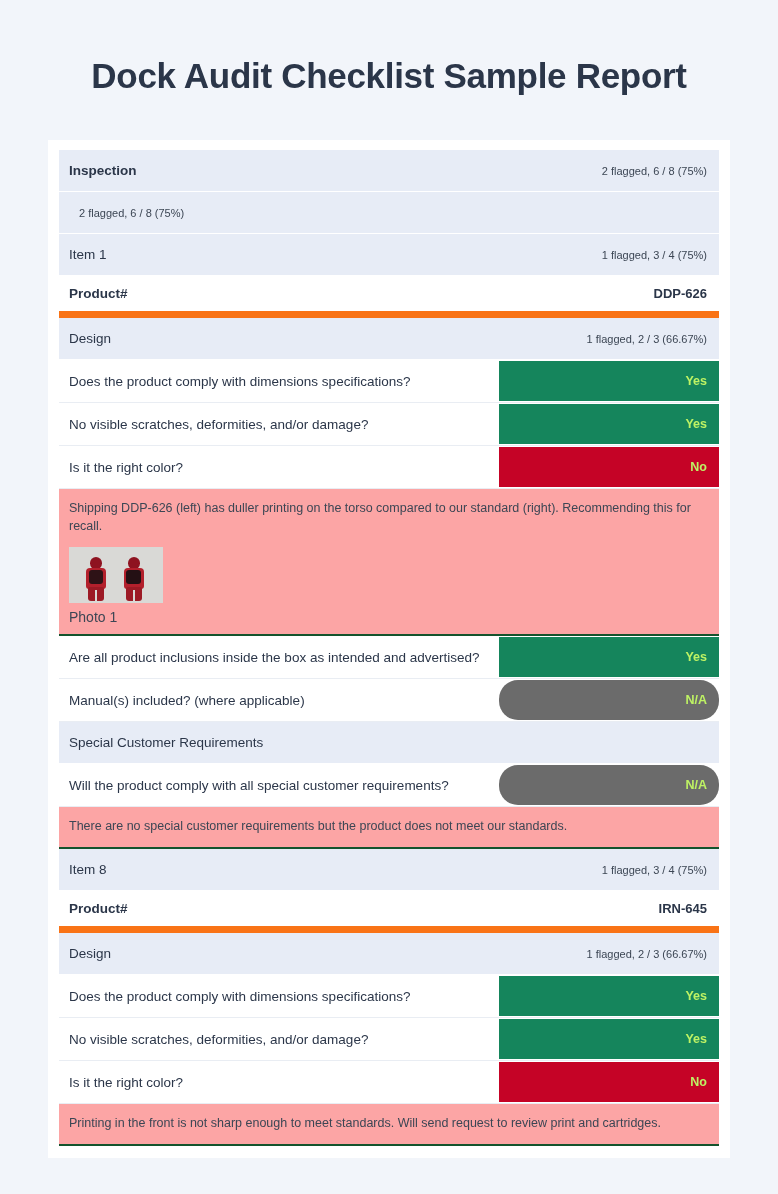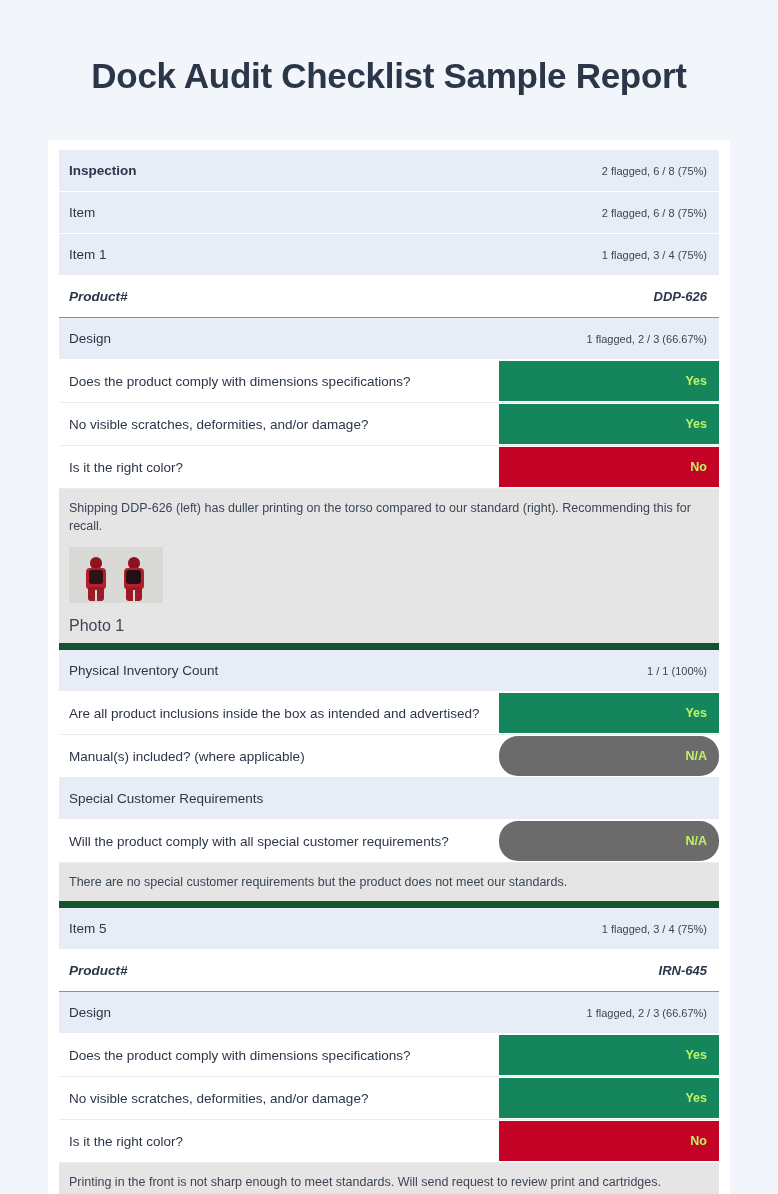--- a/index.html
+++ b/index.html
@@ -73,23 +73,22 @@
     background: #e7ecf6;
     border-bottom: 1px solid #ffffff;
     gap: 37px;
   }
   .row.section .label { font-weight: normal; }
   .row.section.strong .label { font-weight: bold; }
 
   
   .row.field {
     background: #ffffff;
-    border-bottom: 1px solid #f97316;
+    border-bottom: 7px solid #f97316;
     padding-right: 12px;
-    font-style: italic;
   }
   .row.field .label {
     font-weight: bold;
   }
   .row.field .value {
     flex: 0 0 auto;
     font-size: 13px;
     font-weight: bold;
     color: #2b3649;
     text-align: left;
@@ -122,24 +121,24 @@
     font-weight: bold;
     align-self: stretch;
     margin: 1px 0;
   }
   .badge.yes { background: #15855c; }
   .badge.no  { background: #c50326; }
   .badge.na  { background: #6b6b6b; border-radius: 19px; }
 
   
   .row.note {
-    background: #e5e5e5;
+    background: #fca5a5;
     display: block;
     padding: 10px 14px 10px 10px;
-    border-bottom: 7px solid #14532d;
+    border-bottom: 2px solid #14532d;
   }
   .row.note .note-text {
     font-size: 12.5px;
     line-height: 18px;
     color: #3c4654;
   }
 
   
   .media {
     margin-top: 12px;
@@ -184,41 +183,40 @@
     background: #9c1a25;
     border-radius: 2px 2px 3px 3px;
   }
   .fig .leg-split {
     position: absolute; top: 33px; left: 10px;
     width: 2px; height: 11px;
     background: #d9d9d6;
   }
   .fig.right .torso-dark { background: #241014; left: 3px; width: 15px; }
   .photo-caption {
-    margin-top: 16px;
-    font-size: 16px;
+    margin-top: 7px;
+    font-size: 14px;
     line-height: 14px;
     color: #3c4654;
   }
 </style>
 </head>
 <body>
 
 <div class="page">
 
   <h1 class="report-title">Dock Audit Checklist Sample Report</h1>
 
   <div class="card">
     <div class="rows" id="rows-container">
         <div class="row section strong">
           <div class="label">Inspection</div>
           <div class="meta">2 flagged, 6 / 8 (75%)</div>
         </div>
         <div class="row section">
-          <div class="label">Item</div>
           <div class="meta">2 flagged, 6 / 8 (75%)</div>
         </div>
         <div class="row section">
           <div class="label">Item 1</div>
           <div class="meta">1 flagged, 3 / 4 (75%)</div>
         </div>
         <div class="row field">
           <div class="label">Product#</div>
           <div class="value">DDP-626</div>
         </div>
@@ -253,45 +251,41 @@
                 <div class="head"></div>
                 <div class="torso"></div>
                 <div class="torso-dark"></div>
                 <div class="legs"></div>
                 <div class="leg-split"></div>
               </div>
             </div>
             <div class="photo-caption">Photo 1</div>
           </div>
         </div>
-        <div class="row section">
-          <div class="label">Physical Inventory Count</div>
-          <div class="meta">1 / 1 (100%)</div>
-        </div>
         <div class="row question">
           <div class="label">Are all product inclusions inside the box as intended and advertised?</div>
           <div class="badge yes">Yes</div>
         </div>
         <div class="row question">
           <div class="label">Manual(s) included? (where applicable)</div>
           <div class="badge na">N/A</div>
         </div>
         <div class="row section">
           <div class="label">Special Customer Requirements</div>
           <div class="meta"></div>
         </div>
         <div class="row question">
           <div class="label">Will the product comply with all special customer requirements?</div>
           <div class="badge na">N/A</div>
         </div>
         <div class="row note">
           <div class="note-text">There are no special customer requirements but the product does not meet our standards.</div>
         </div>
         <div class="row section">
-          <div class="label">Item 5</div>
+          <div class="label">Item 8</div>
           <div class="meta">1 flagged, 3 / 4 (75%)</div>
         </div>
         <div class="row field">
           <div class="label">Product#</div>
           <div class="value">IRN-645</div>
         </div>
         <div class="row section">
           <div class="label">Design</div>
           <div class="meta">1 flagged, 2 / 3 (66.67%)</div>
         </div>

